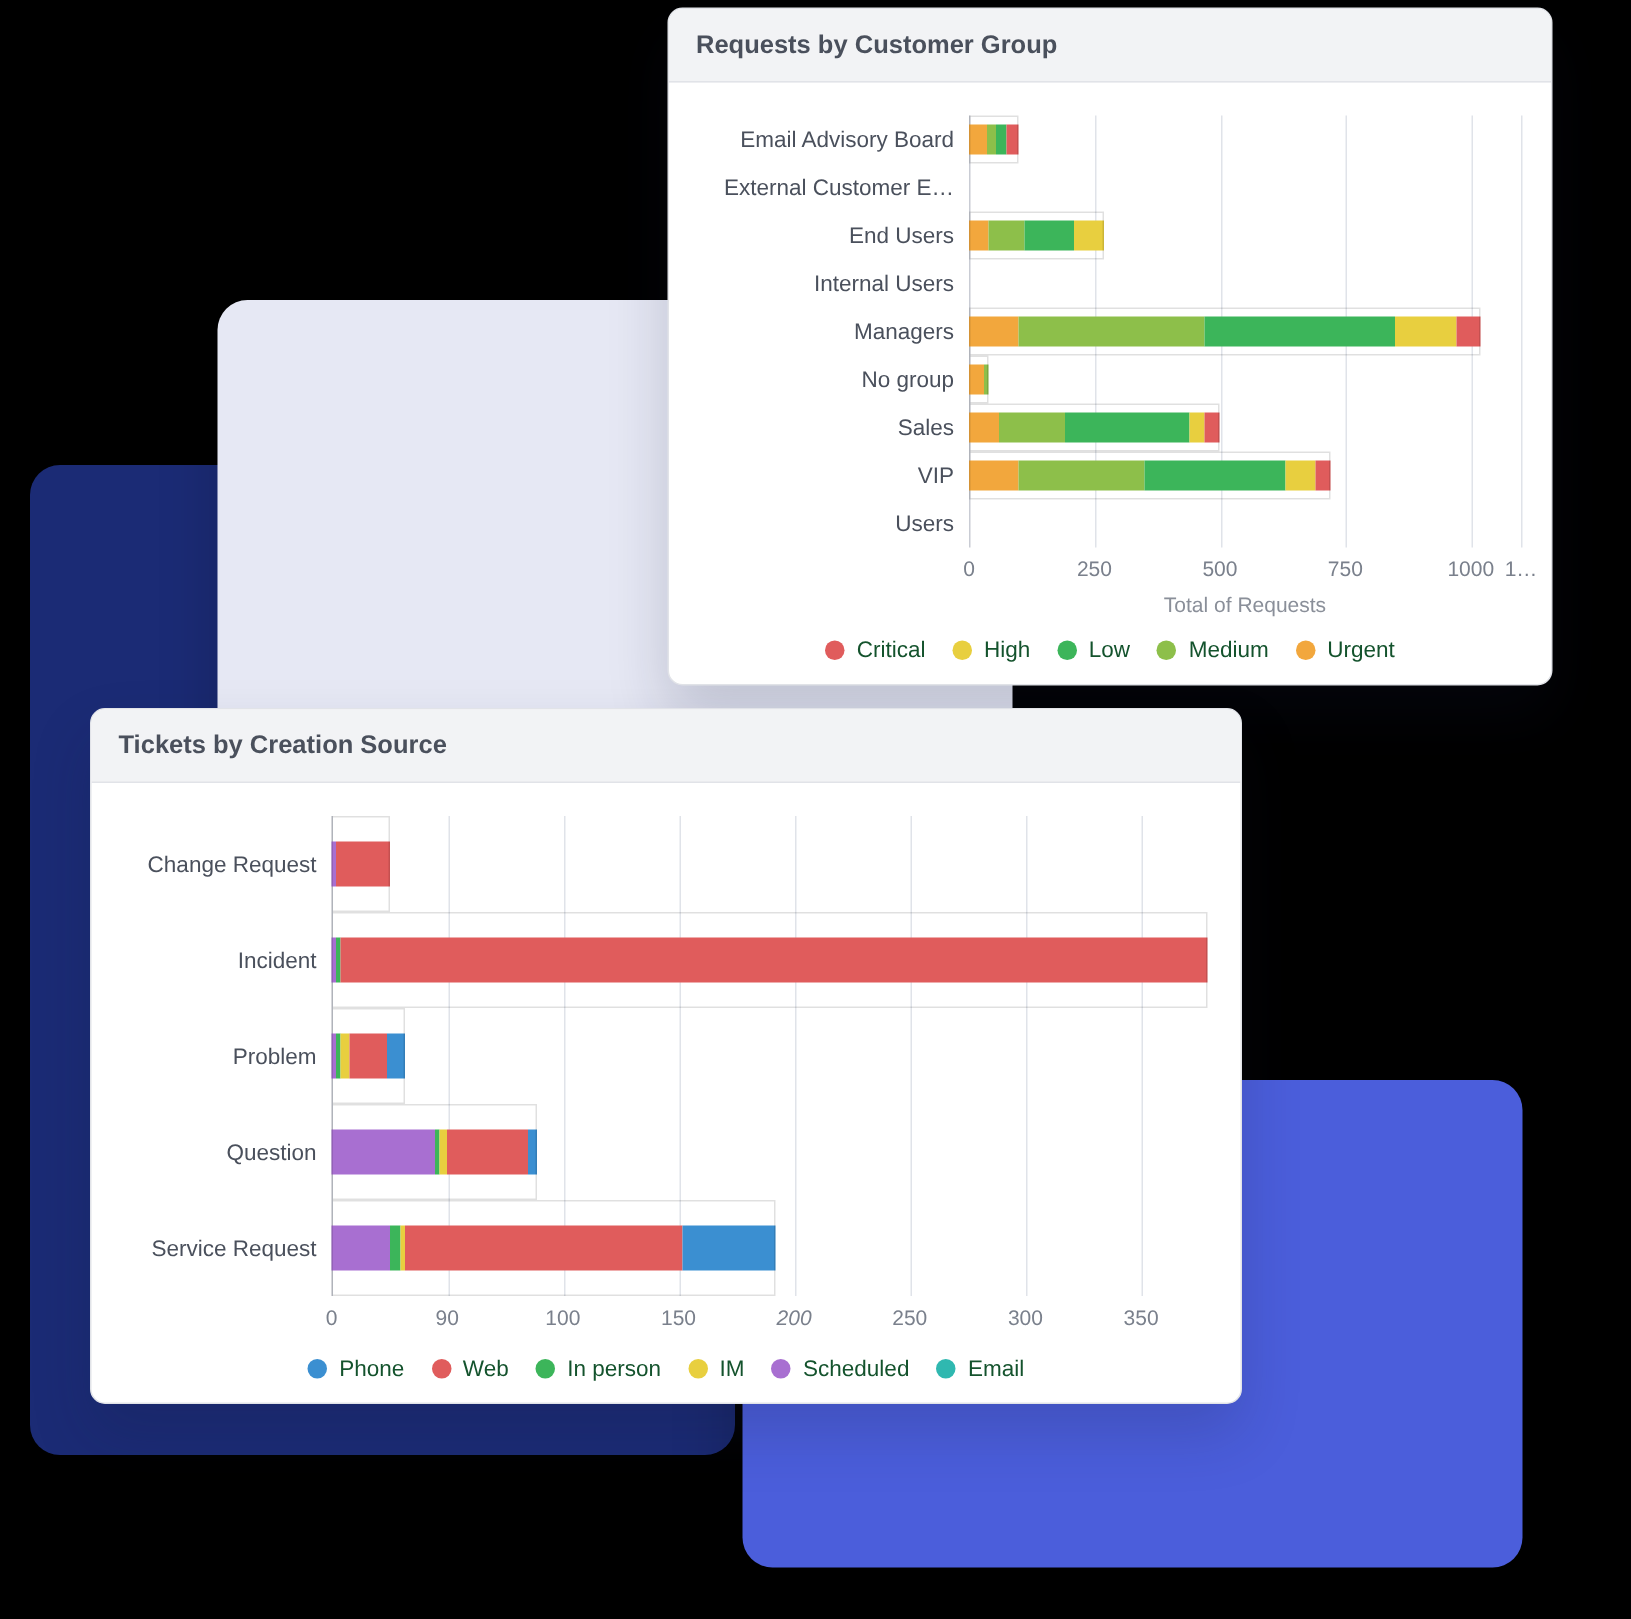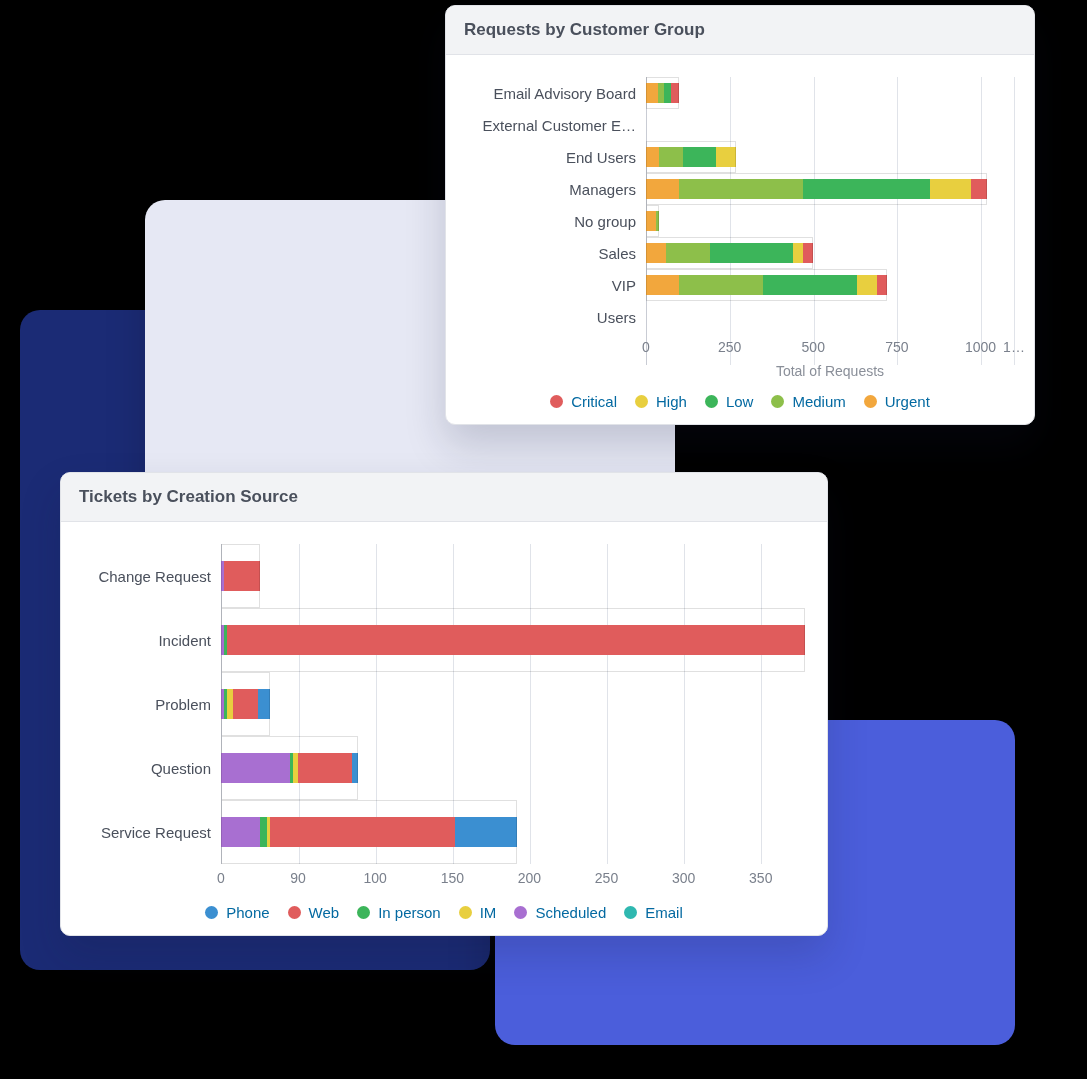--- a/index.html
+++ b/index.html
@@ -38,21 +38,21 @@
   .xaxis-title { text-align: center; font-size: 14px; color: #8a8f99; margin-top: 4px; }
 
   .row { display: flex; align-items: center; }
   .cat-label { text-align: right; padding-right: 10px; font-size: 15px; color: #4a505c; white-space: nowrap; overflow: hidden; text-overflow: ellipsis; }
   .bar-track { position: relative; flex: 1; }
   .bar { display: flex; width: 100%; }
   .seg { height: 100%; }
   .outline { position: absolute; top: 0; bottom: 0; left: 0; pointer-events: none; border: 1px solid rgba(0,0,0,.12); }
 
   .legend { display: flex; flex-wrap: wrap; justify-content: center; gap: 18px; margin-top: 14px; }
-  .legend-item { display: flex; align-items: center; gap: 8px; font-size: 15px; color: #0369a1; }
+  .legend-item { display: flex; align-items: center; gap: 8px; font-size: 15px; color: #14532d; }
   .swatch { width: 13px; height: 13px; border-radius: 50%; }
 
   
   #card-cg  { left: 445px; top: 5px;  width: 590px; }
   #card-cg .chart .cat-label { width: 180px; }
   #card-cg .plot { height: 296px; }
   #card-cg .row  { height: 32px; }
   #card-cg .bar  { height: 20px; }
 
   #card-ts  { left: 60px; top: 472px; width: 768px; }
@@ -102,20 +102,26 @@
             <div class="row">
               <div class="cat-label">End Users</div>
               <div class="bar-track" style="height: 100%; display: flex; align-items: center;">
                 <div class="bar">
                   <div class="seg" style="width: 3.63636%; background: rgb(242, 167, 61);"></div>
                   <div class="seg" style="width: 6.36364%; background: rgb(141, 191, 74);"></div>
                   <div class="seg" style="width: 9.09091%; background: rgb(60, 181, 90);"></div>
                   <div class="seg" style="width: 5.45455%; background: rgb(232, 207, 63);"></div>
                 </div>
                 <div class="outline" style="width: 24.5455%;"></div>
+              </div>
+            </div>
+            <div class="row">
+              <div class="cat-label">Internal Users</div>
+              <div class="bar-track" style="height: 100%; display: flex; align-items: center;">
+                <div class="bar"></div>
               </div>
             </div>
             <div class="row">
               <div class="cat-label">Managers</div>
               <div class="bar-track" style="height: 100%; display: flex; align-items: center;">
                 <div class="bar">
                   <div class="seg" style="width: 9.09091%; background: rgb(242, 167, 61);"></div>
                   <div class="seg" style="width: 33.6364%; background: rgb(141, 191, 74);"></div>
                   <div class="seg" style="width: 34.5455%; background: rgb(60, 181, 90);"></div>
                   <div class="seg" style="width: 10.9091%; background: rgb(232, 207, 63);"></div>
@@ -278,21 +284,21 @@
                 <div class="outline" style="width: 50.5263%;"></div>
               </div>
             </div>
           </div>
       </div>
       <div class="xlabels" id="xlabels-ts" style="margin-left:140px;">
           <span class="xlabel" style="left: 0%;">0</span>
           <span class="xlabel" style="left: 13.1579%;">90</span>
           <span class="xlabel" style="left: 26.3158%;">100</span>
           <span class="xlabel" style="left: 39.4737%;">150</span>
-          <span class="xlabel" style="left: 52.6316%;">200</span>
+          <span class="xlabel" style="left: 52.6316%; font-style: italic;">200</span>
           <span class="xlabel" style="left: 65.7895%;">250</span>
           <span class="xlabel" style="left: 78.9474%;">300</span>
           <span class="xlabel" style="left: 92.1053%;">350</span>
         </div>
     </div>
     <div class="legend" id="legend-ts">
         <div class="legend-item">
           <span class="swatch" style="background: rgb(59, 143, 209);"></span>
           <span>Phone</span>
         </div>

